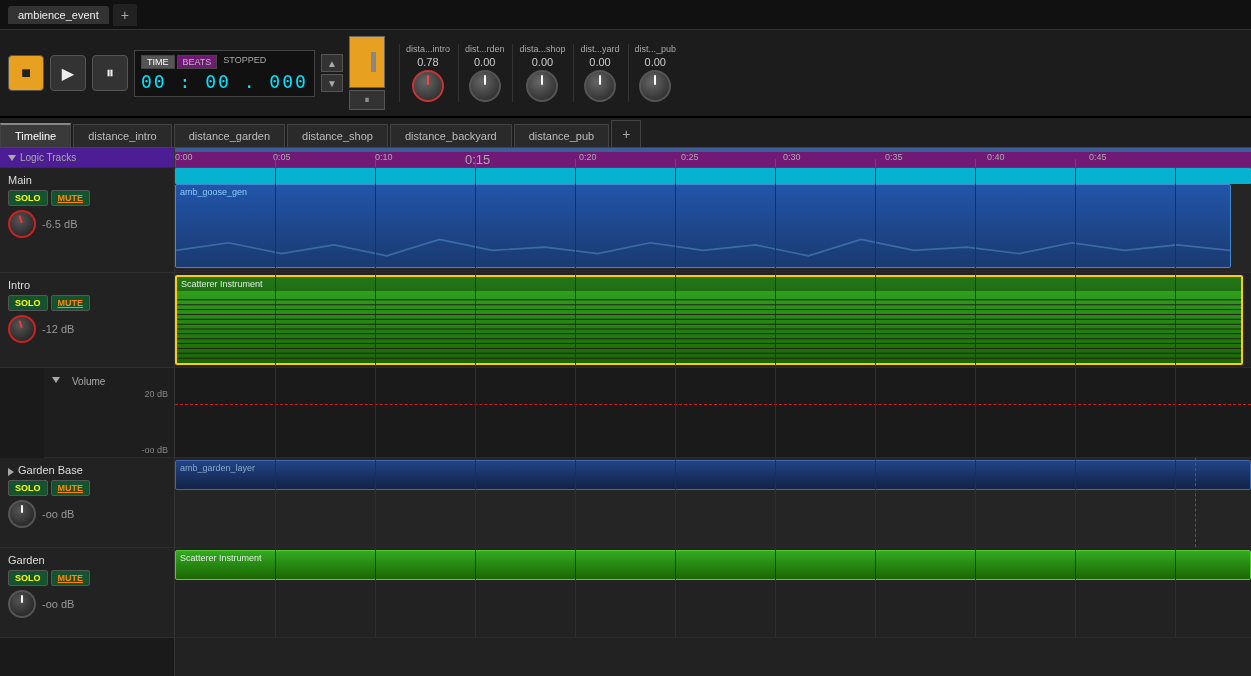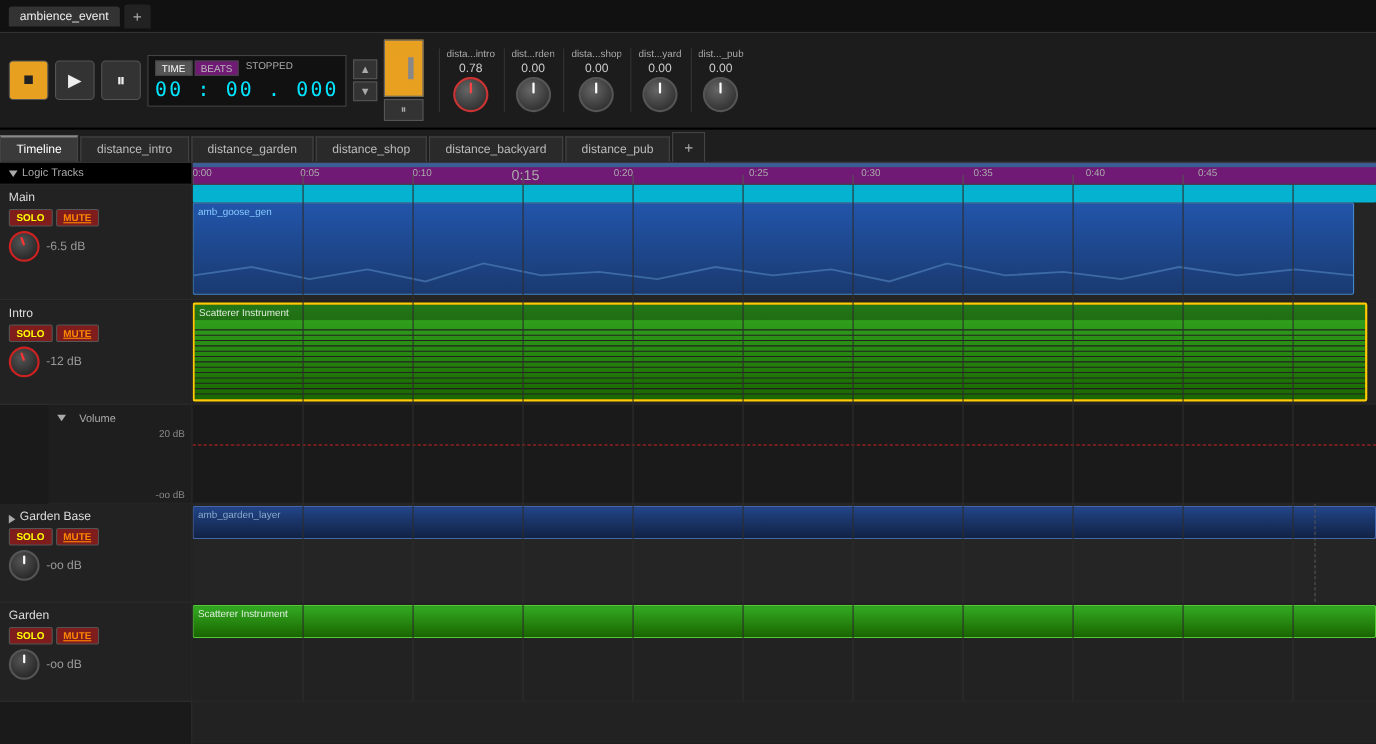--- a/index.html
+++ b/index.html
@@ -42,28 +42,28 @@
     .tab { padding: 5px 14px; background: #2a2a2a; color: #bbb; cursor: pointer; border: 1px solid #444; border-bottom: none; margin-right: 2px; font-size: 11px; }
     .tab.active { background: #3a3a3a; color: #fff; border-top: 2px solid #888; }
     .tab-add { padding: 5px 10px; background: #222; color: #aaa; cursor: pointer; border: 1px solid #444; border-bottom: none; font-size: 14px; }
 
     
     #main-layout { display: flex; height: calc(676px - 30px - 88px - 30px); }
 
     
     #left-panel { width: 175px; min-width: 175px; background: #1a1a1a; border-right: 1px solid #333; overflow: hidden; }
 
-    .logic-tracks-header { padding: 4px 8px; background: #000000; border-bottom: 1px solid #333; font-size: 10px; color: #aaa; display: flex; align-items: center; gap: 4px; }
+    .logic-tracks-header { padding: 4px 8px; background: #4c1d95; border-bottom: 1px solid #333; font-size: 10px; color: #aaa; display: flex; align-items: center; gap: 4px; }
     .triangle-down { display: inline-block; width: 0; height: 0; border-left: 4px solid transparent; border-right: 4px solid transparent; border-top: 6px solid #aaa; }
     .triangle-right { display: inline-block; width: 0; height: 0; border-top: 4px solid transparent; border-bottom: 4px solid transparent; border-left: 6px solid #aaa; }
 
     .track-header { background: #222; border-bottom: 1px solid #2e2e2e; padding: 6px 8px; position: relative; }
     .track-name { font-size: 11px; color: #ddd; margin-bottom: 4px; }
     .solo-mute-row { display: flex; gap: 3px; margin-bottom: 4px; }
-    .solo-btn, .mute-btn { background: #7f1d1d; border: 1px solid #555; color: #ccc; font-size: 9px; font-weight: bold; padding: 2px 6px; cursor: pointer; border-radius: 2px; min-width: 36px; text-align: left; }
+    .solo-btn, .mute-btn { background: #14532d; border: 1px solid #555; color: #ccc; font-size: 9px; font-weight: bold; padding: 2px 6px; cursor: pointer; border-radius: 2px; min-width: 36px; text-align: left; }
     .solo-btn { color: #ffff00; }
     .mute-btn { color: #ff8800; text-decoration: underline; }
     .track-knob-row { display: flex; align-items: center; gap: 6px; }
     .knob-small { width: 28px; height: 28px; border-radius: 50%; background: radial-gradient(circle at 40% 35%, #555, #1a1a1a); border: 2px solid #555; position: relative; display: flex; align-items: center; justify-content: center; cursor: pointer; }
     .knob-small::after { content: ''; position: absolute; width: 2px; height: 8px; background: #fff; top: 3px; left: 50%; transform: translateX(-50%); border-radius: 1px; }
     .knob-small-red { border-color: #cc2222; }
     .knob-small-red::after { background: #ff3333; transform: translateX(-50%) rotate(-20deg); transform-origin: bottom center; }
     .db-label { font-size: 11px; color: #999; }
 
     .track-header-volume { background: #1e1e1e; border-bottom: 1px solid #2a2a2a; }
@@ -230,21 +230,21 @@
   <div id="timeline-panel">
 
     <div id="ruler" style="position:relative;height:20px;background:#701a75;border-bottom:1px solid #444;">
 
       <div style="position:absolute;top:0;left:0;right:0;height:4px;background:#1a8aaa;opacity:0.6;"></div>
 
       <div style="position:absolute;top:4px;left:0px;font-size:9px;color:#aaa;">0:00</div>
       <div style="position:absolute;top:4px;left:98px;font-size:9px;color:#aaa;">0:05</div>
       <div style="position:absolute;top:4px;left:200px;font-size:9px;color:#aaa;">0:10</div>
       <div style="position:absolute;top:4px;left:290px;font-size:13px;color:#aaa;">0:15</div>
-      <div style="position:absolute;top:4px;left:383px;font-size:9px;color:#aaa;">0:20</div>
+      <div style="position:absolute;top:4px;left:404px;font-size:9px;color:#aaa;">0:20</div>
       <div style="position:absolute;top:4px;left:506px;font-size:9px;color:#aaa;">0:25</div>
       <div style="position:absolute;top:4px;left:608px;font-size:9px;color:#aaa;">0:30</div>
       <div style="position:absolute;top:4px;left:710px;font-size:9px;color:#aaa;">0:35</div>
       <div style="position:absolute;top:4px;left:812px;font-size:9px;color:#aaa;">0:40</div>
       <div style="position:absolute;top:4px;left:914px;font-size:9px;color:#aaa;">0:45</div>
 
       <div style="position:absolute;bottom:0;left:0;width:1px;height:8px;background:#555;"></div>
       <div style="position:absolute;bottom:0;left:100px;width:1px;height:8px;background:#555;"></div>
       <div style="position:absolute;bottom:0;left:200px;width:1px;height:8px;background:#555;"></div>
       <div style="position:absolute;bottom:0;left:300px;width:1px;height:8px;background:#555;"></div>

